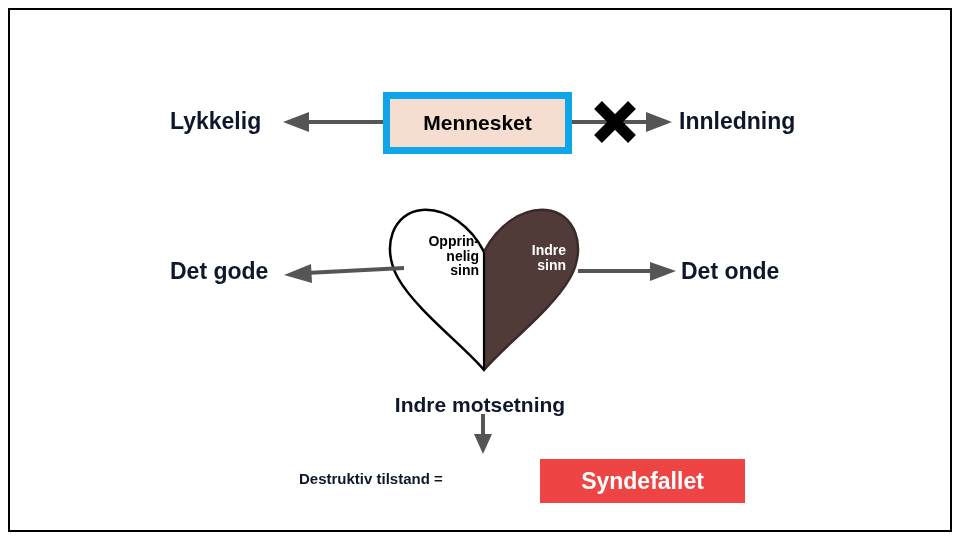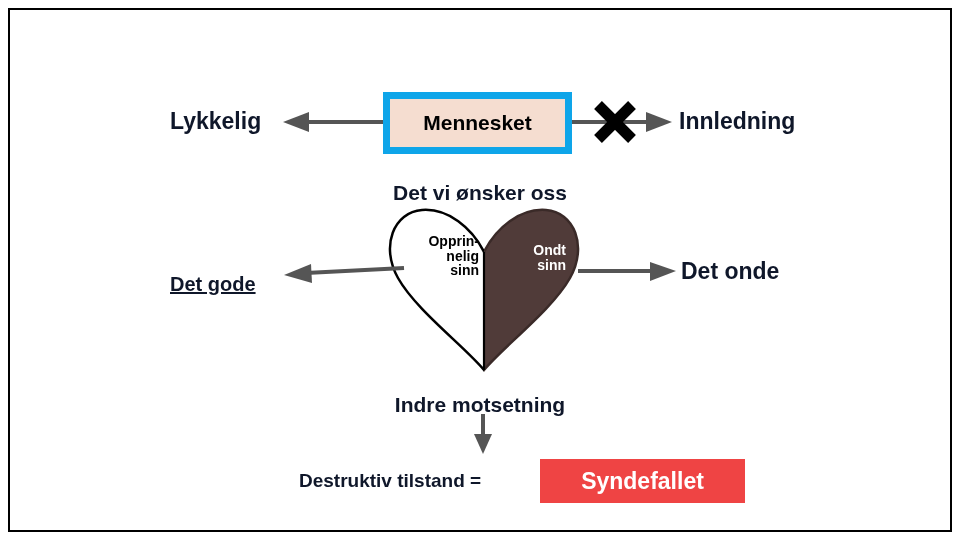--- a/index.html
+++ b/index.html
@@ -132,23 +132,22 @@
   }
   #heart-right-text {
     left: 492px;
     top: 243px;
     width: 74px;
     color: #ffffff;
   }
 
   #det-gode-label {
     left: 170px;
-    top: 273px;
-    font-size: 20px;
-    text-decoration: underline;
+    top: 258px;
+    font-size: 23px;
   }
   #det-onde-label {
     left: 681px;
     top: 258px;
     font-size: 23px;
   }
 
   
   #indre-label {
     left: 0;
@@ -156,21 +155,21 @@
     width: 960px;
     text-align: center;
     font-size: 21px;
     margin-top: 10px;
   }
 
   
   #destruktiv-label {
     left: 299px;
     top: 470px;
-    font-size: 19px;
+    font-size: 15px;
   }
   #syndefallet-box {
     position: absolute;
     left: 540px;
     top: 459px;
     width: 205px;
     height: 44px;
     background: #ef4444;
     display: flex;
     align-items: center;
@@ -206,21 +205,20 @@
     <polygon points="100,12 74,2 74,22" fill="#555555"></polygon>
   </svg>
 
   <svg id="x-mark" viewBox="0 0 48 48">
     <line x1="7" y1="7" x2="41" y2="41" stroke="#000000" stroke-width="11" stroke-linecap="butt"></line>
     <line x1="41" y1="7" x2="7" y2="41" stroke="#000000" stroke-width="11" stroke-linecap="butt"></line>
   </svg>
 
   <div class="lbl" id="ulykkelig-label">Innledning</div>
 
-  <div class="lbl" id="wish-label">Det vi ønsker oss</div>
 
   <div id="heart-wrap">
     <svg width="196" height="166" viewBox="0 0 196 166">
       <defs>
         <path id="heartPath" d="M98,164
                  C 78,140 30,104 12,72
                  C -6,40 8,6 36,4
                  C 62,2 86,22 98,46
                  C 110,22 134,2 160,4
                  C 188,6 202,40 184,72
@@ -245,21 +243,21 @@
     </svg>
   </div>
 
   <div class="heart-text" id="heart-left-text">
     <div>Opprin-</div>
     <div>nelig</div>
     <div>sinn</div>
   </div>
 
   <div class="heart-text" id="heart-right-text">
-    <div>Ondt</div>
+    <div>Indre</div>
     <div>sinn</div>
   </div>
 
   <svg class="arrow-svg" style="left:284px; top:262px;" width="120" height="24" viewBox="0 0 120 24">
     <line x1="22" y1="11" x2="120" y2="6" stroke="#555555" stroke-width="4"></line>
     <polygon points="0,13 27,2 28,21" fill="#555555"></polygon>
   </svg>
 
   <div class="lbl" id="det-gode-label">Det gode</div>
 

